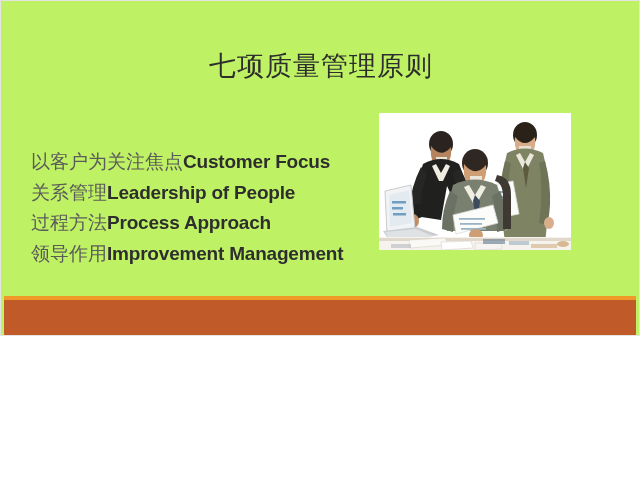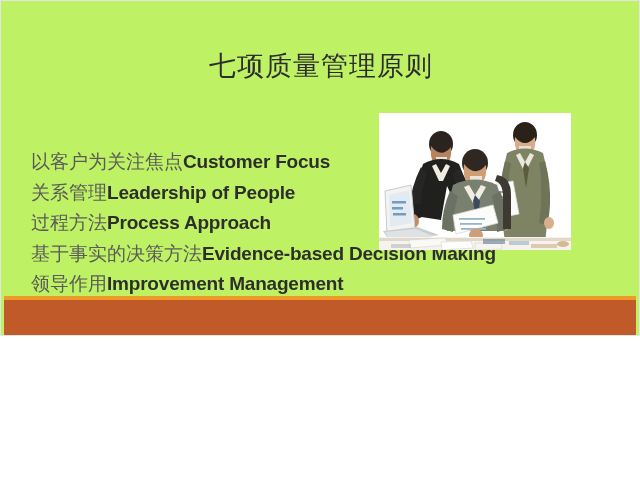--- a/index.html
+++ b/index.html
@@ -102,23 +102,20 @@
 
   <div id="principles-list">
     <div class="principle-line">
       <span class="zh">以客户为关注焦点</span><span class="en">Customer Focus</span>
     </div>
     <div class="principle-line">
       <span class="zh">关系管理</span><span class="en">Leadership of People</span>
     </div>
     <div class="principle-line">
       <span class="zh">过程方法</span><span class="en">Process Approach</span>
-    </div>
-    <div class="principle-line">
-      <span class="zh">基于事实的决策方法</span><span class="en">Evidence-based Decision Making</span>
     </div>
     <div class="principle-line">
       <span class="zh">领导作用</span><span class="en">Improvement Management</span>
     </div>
   </div>
 
   <div id="business-photo">
     <svg width="192" height="137" viewBox="0 0 192 137" xmlns="http://www.w3.org/2000/svg">
       <rect x="0" y="0" width="192" height="137" fill="#ffffff"></rect>
 

